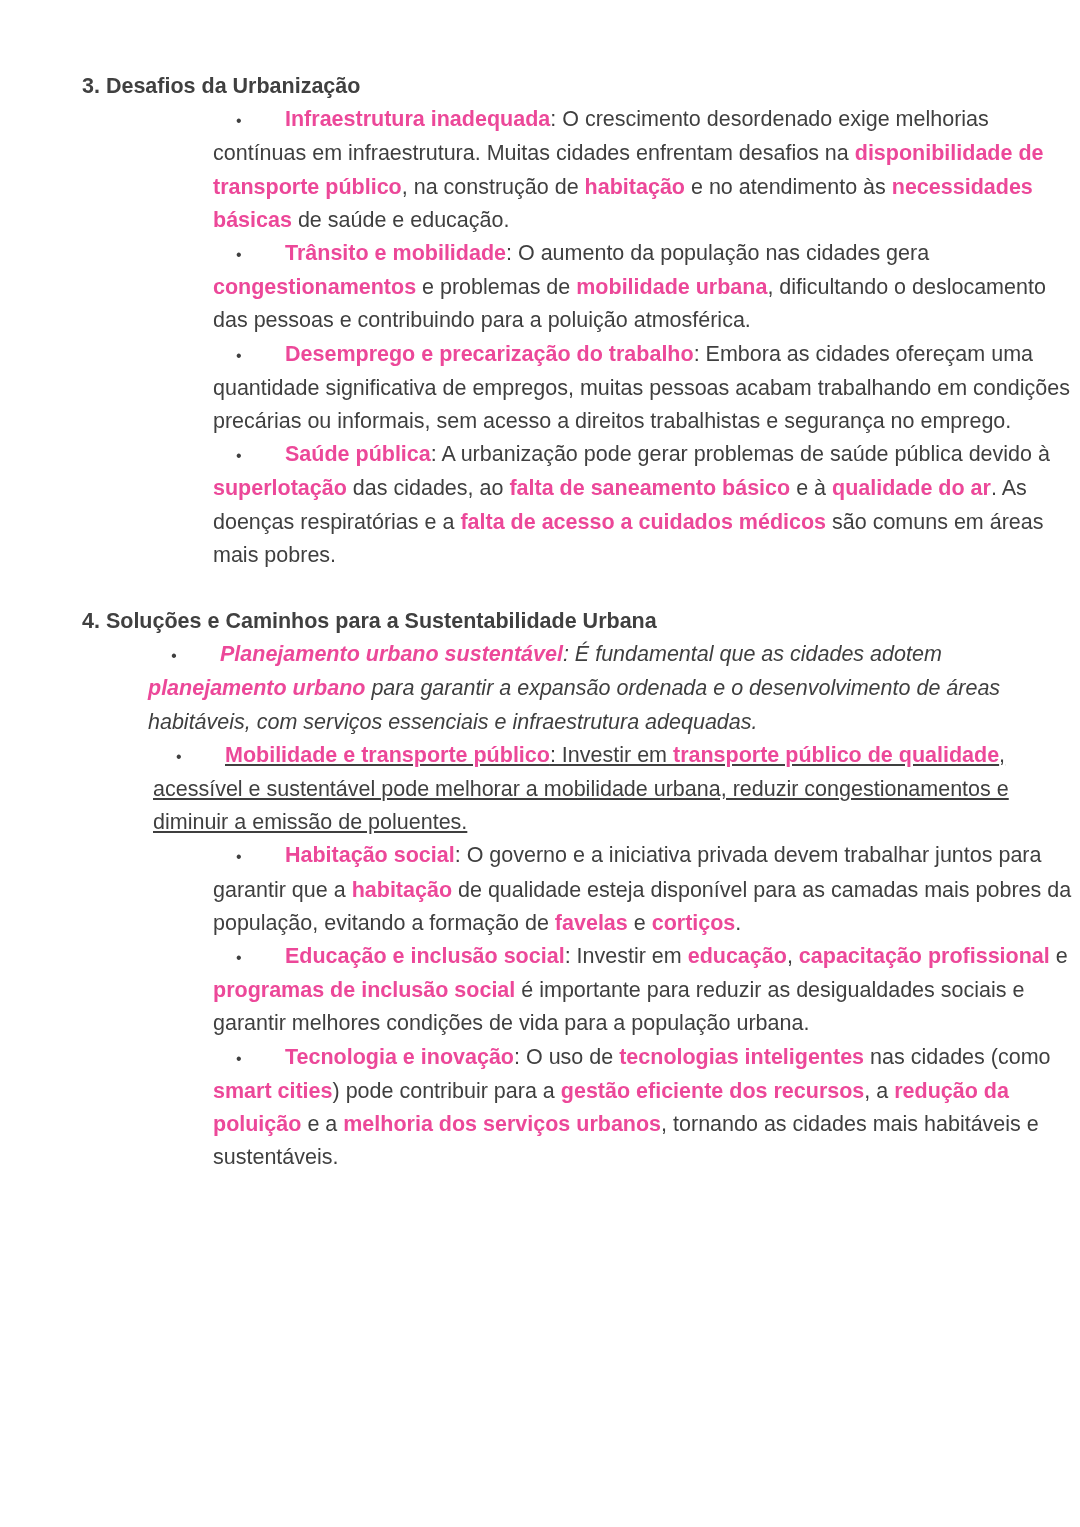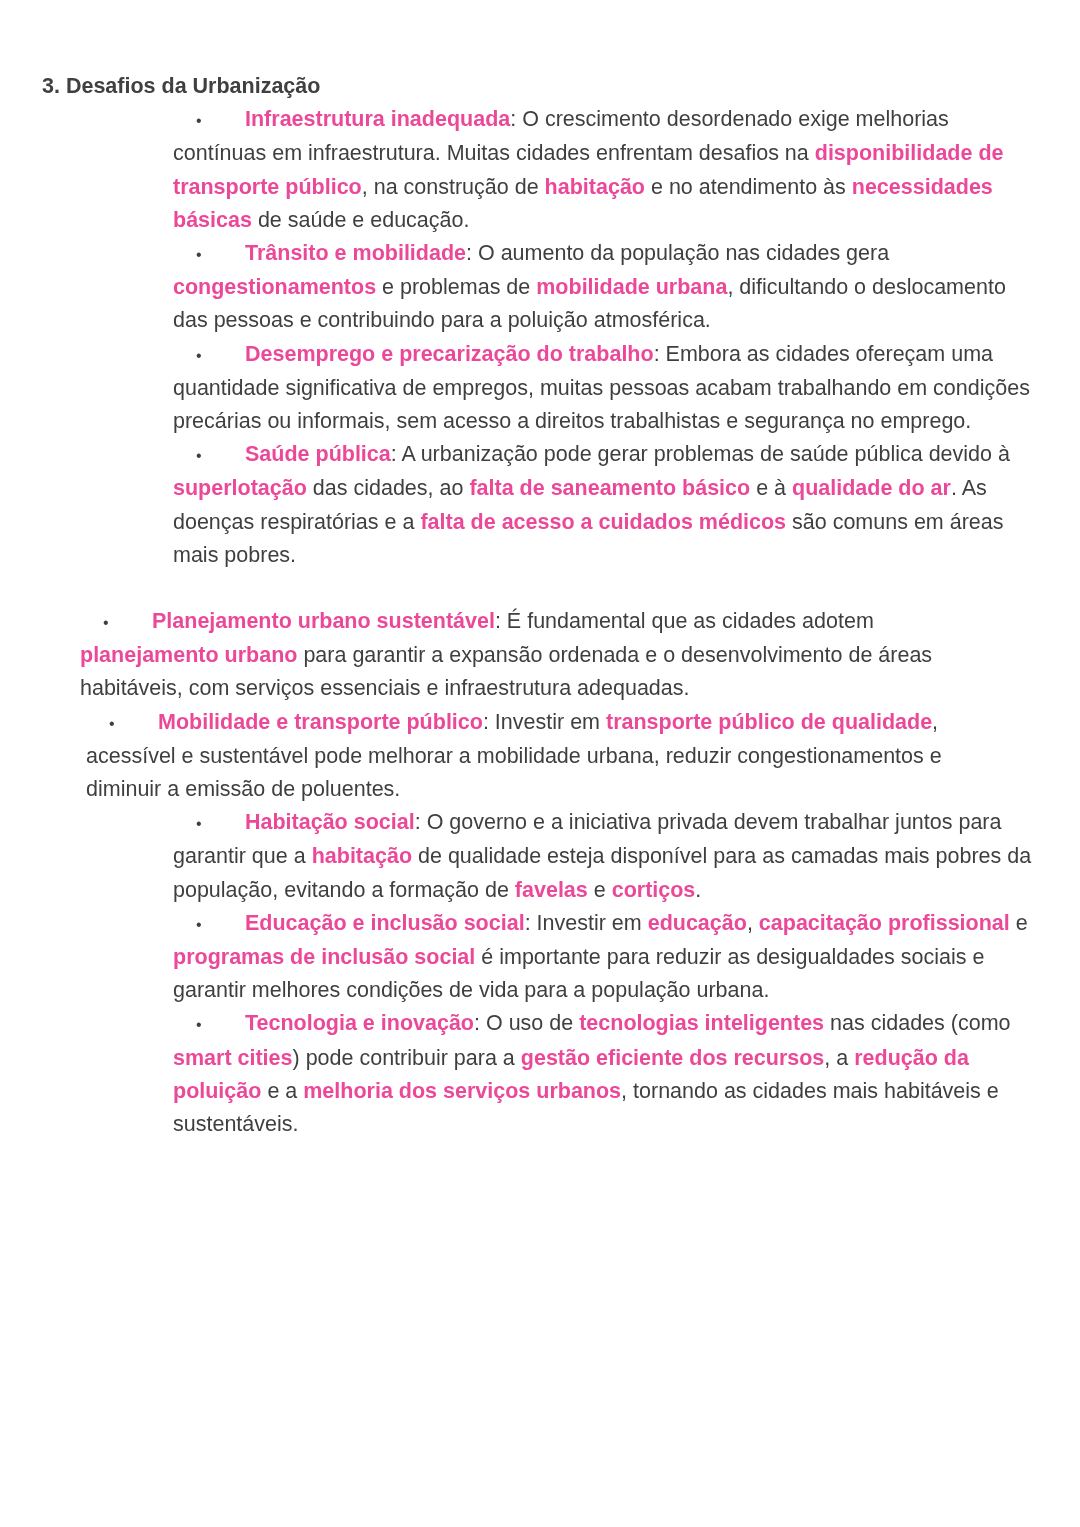--- a/index.html
+++ b/index.html
@@ -3,21 +3,21 @@
 <meta charset="utf-8">
 <style>
   html, body { margin: 0; padding: 0; background: #ffffff; }
   body {
     width: 1080px; height: 1527px; overflow: hidden;
     font-family: "Liberation Sans", "DejaVu Sans", sans-serif;
     color: #3f3f3f;
     font-size: 21.5px;
     line-height: 33.2px;
   }
-  .page { position: relative; padding-top: 70px; }
+  .page { position: relative; padding-top: 70px; padding-left: 40px; }
   .section { margin-bottom: 33px; }
   .section-title {
     margin-left: 42px;
     font-weight: bold;
     color: #404040;
     height: 33.2px;
   }
   .item {
     margin-left: 173px;
     width: 870px;
@@ -41,21 +41,22 @@
   <div class="section">
     <div class="section-title">3. Desafios da Urbanização</div>
     <div class="list">
         <div class="item" style="margin-left: 173px; width: 870px;"><span class="bullet" style="padding-left: 23px; width: 72px;">•</span><b>Infraestrutura inadequada</b><span>: O crescimento desordenado exige melhorias contínuas em infraestrutura. Muitas cidades enfrentam desafios na </span><b>disponibilidade de transporte público</b><span>, na construção de </span><b>habitação</b><span> e no atendimento às </span><b>necessidades básicas</b><span> de saúde e educação.</span></div>
         <div class="item" style="margin-left: 173px; width: 870px;"><span class="bullet" style="padding-left: 23px; width: 72px;">•</span><b>Trânsito e mobilidade</b><span>: O aumento da população nas cidades gera </span><b>congestionamentos</b><span> e problemas de </span><b>mobilidade urbana</b><span>, dificultando o deslocamento das pessoas e contribuindo para a poluição atmosférica.</span></div>
         <div class="item" style="margin-left: 173px; width: 870px;"><span class="bullet" style="padding-left: 23px; width: 72px;">•</span><b>Desemprego e precarização do trabalho</b><span>: Embora as cidades ofereçam uma quantidade significativa de empregos, muitas pessoas acabam trabalhando em condições precárias ou informais, sem acesso a direitos trabalhistas e segurança no emprego.</span></div>
         <div class="item" style="margin-left: 173px; width: 870px;"><span class="bullet" style="padding-left: 23px; width: 72px;">•</span><b>Saúde pública</b><span>: A urbanização pode gerar problemas de saúde pública devido à </span><b>superlotação</b><span> das cidades, ao </span><b>falta de saneamento básico</b><span> e à </span><b>qualidade do ar</b><span>. As doenças respiratórias e a </span><b>falta de acesso a cuidados médicos</b><span> são comuns em áreas mais pobres.</span></div>
       </div>
   </div>
   <div class="section">
+    <div class="section-title">4. Soluções e Caminhos para a Sustentabilidade Urbana</div>
     <div class="list">
-        <div class="item" style="margin-left: 80px; width: 870px;"><span class="bullet" style="padding-left: 23px; width: 72px;">•</span><b>Planejamento urbano sustentável</b><span>: É fundamental que as cidades adotem </span><b>planejamento urbano</b><span> para garantir a expansão ordenada e o desenvolvimento de áreas habitáveis, com serviços essenciais e infraestrutura adequadas.</span></div>
-        <div class="item" style="margin-left: 86px; width: 870px;"><span class="bullet" style="padding-left: 23px; width: 72px;">•</span><b>Mobilidade e transporte público</b><span>: Investir em </span><b>transporte público de qualidade</b><span>, acessível e sustentável pode melhorar a mobilidade urbana, reduzir congestionamentos e diminuir a emissão de poluentes.</span></div>
+        <div class="item" style="margin-left: 108px; width: 870px; font-style: italic;"><span class="bullet" style="padding-left: 23px; width: 72px;">•</span><b>Planejamento urbano sustentável</b><span>: É fundamental que as cidades adotem </span><b>planejamento urbano</b><span> para garantir a expansão ordenada e o desenvolvimento de áreas habitáveis, com serviços essenciais e infraestrutura adequadas.</span></div>
+        <div class="item" style="margin-left: 113px; width: 870px; text-decoration: underline;"><span class="bullet" style="padding-left: 23px; width: 72px;">•</span><b>Mobilidade e transporte público</b><span>: Investir em </span><b>transporte público de qualidade</b><span>, acessível e sustentável pode melhorar a mobilidade urbana, reduzir congestionamentos e diminuir a emissão de poluentes.</span></div>
         <div class="item" style="margin-left: 173px; width: 870px;"><span class="bullet" style="padding-left: 23px; width: 72px;">•</span><b>Habitação social</b><span>: O governo e a iniciativa privada devem trabalhar juntos para garantir que a </span><b>habitação</b><span> de qualidade esteja disponível para as camadas mais pobres da população, evitando a formação de </span><b>favelas</b><span> e </span><b>cortiços</b><span>.</span></div>
         <div class="item" style="margin-left: 173px; width: 870px;"><span class="bullet" style="padding-left: 23px; width: 72px;">•</span><b>Educação e inclusão social</b><span>: Investir em </span><b>educação</b><span>, </span><b>capacitação profissional</b><span> e </span><b>programas de inclusão social</b><span> é importante para reduzir as desigualdades sociais e garantir melhores condições de vida para a população urbana.</span></div>
         <div class="item" style="margin-left: 173px; width: 870px;"><span class="bullet" style="padding-left: 23px; width: 72px;">•</span><b>Tecnologia e inovação</b><span>: O uso de </span><b>tecnologias inteligentes</b><span> nas cidades (como </span><b>smart cities</b><span>) pode contribuir para a </span><b>gestão eficiente dos recursos</b><span>, a </span><b>redução da poluição</b><span> e a </span><b>melhoria dos serviços urbanos</b><span>, tornando as cidades mais habitáveis e sustentáveis.</span></div>
       </div>
   </div>
 </div>
 
 </body></html>

